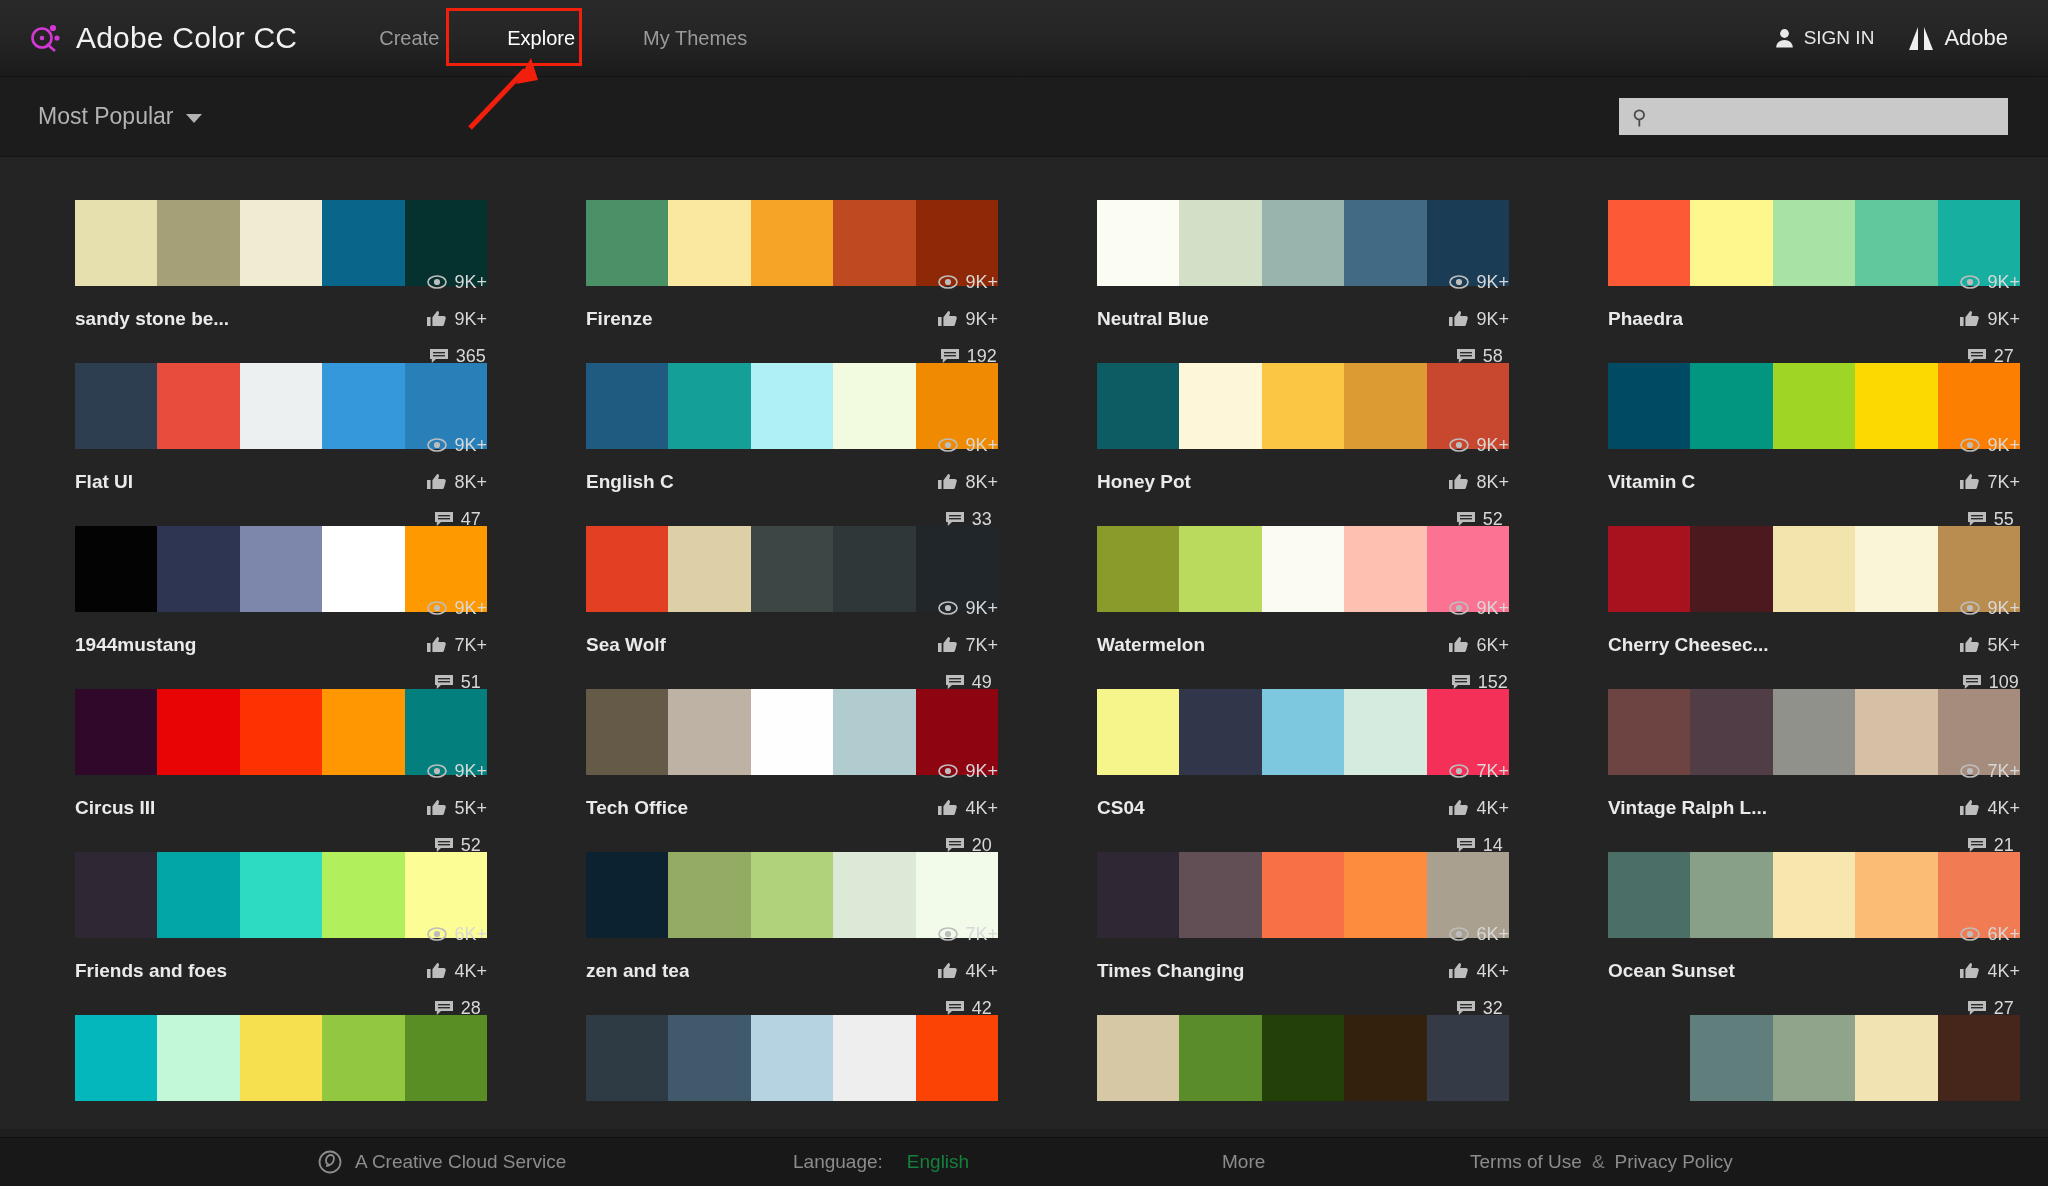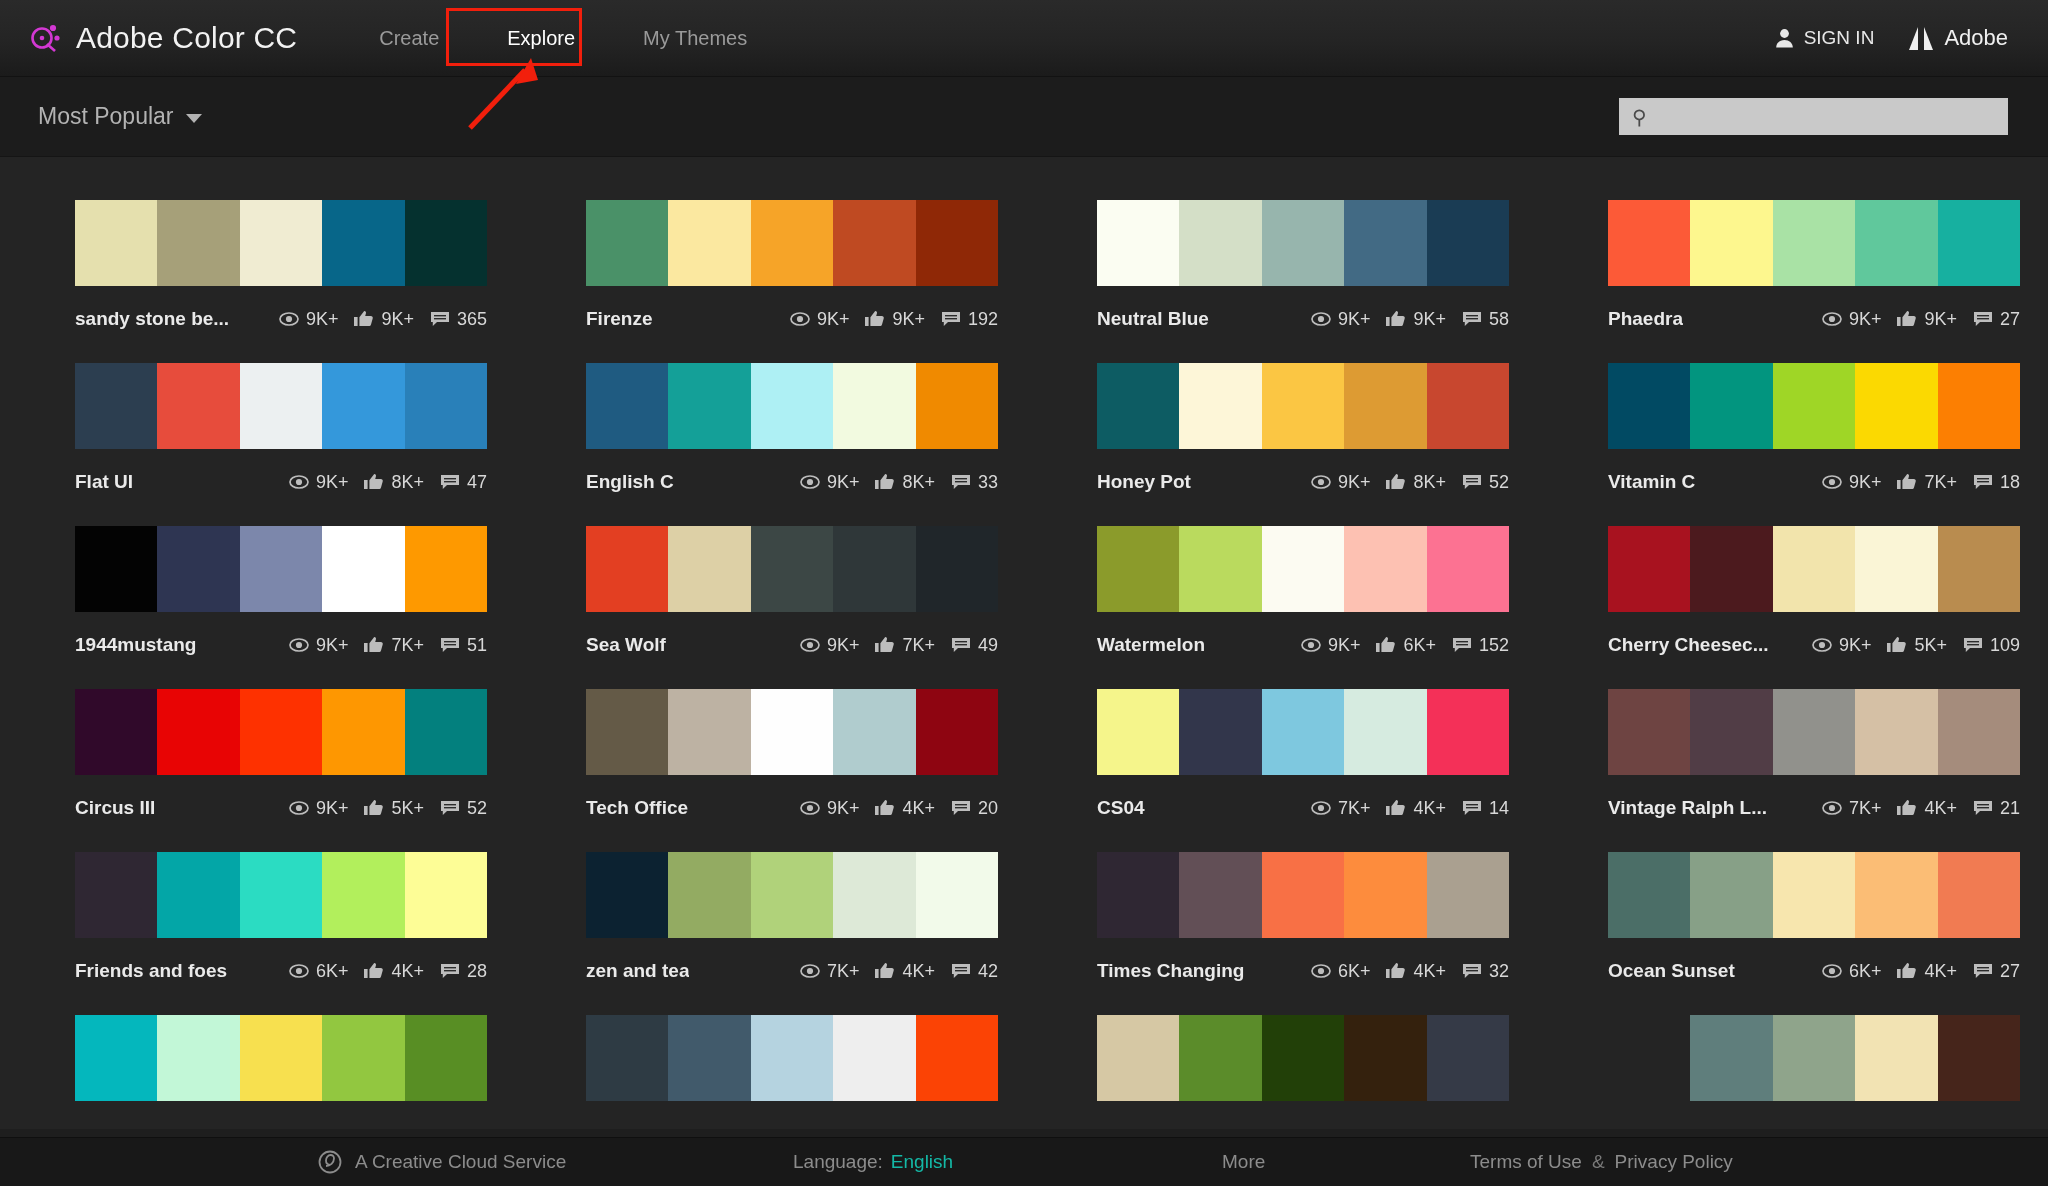--- a/index.html
+++ b/index.html
@@ -184,20 +184,21 @@
     white-space: nowrap;
     overflow: hidden;
     text-overflow: ellipsis;
     max-width: 250px;
   }
   .stats {
     margin-left: auto;
     display: flex;
     align-items: center;
     gap: 16px;
+    flex-direction: column;
   }
   .stat {
     display: flex;
     align-items: center;
     gap: 7px;
     color: #d8d8d8;
     font-size: 18px;
     white-space: nowrap;
   }
   .stat svg { display: block; }
@@ -218,21 +219,21 @@
   }
   .f-cc {
     display: flex;
     align-items: center;
     gap: 13px;
     position: absolute;
     left: 318px;
     white-space: nowrap;
   }
   .f-lang { position: absolute; left: 793px; white-space: nowrap; }
-  .f-lang .lang-link { color: #14b8a6; margin-left: 8px; cursor: pointer; }
+  .f-lang .lang-link { color: #15803d; margin-left: 24px; cursor: pointer; }
   .f-more { position: absolute; left: 1222px; cursor: pointer; white-space: nowrap; }
   .f-legal {
     position: absolute;
     left: 1470px;
     display: flex;
     align-items: center;
     gap: 10px;
     white-space: nowrap;
   }
   .f-legal span { cursor: pointer; }
@@ -622,21 +623,21 @@
               <span>7K+</span>
             </div>
             <div class="stat">
               <span>
                 <svg width="20" height="16" viewBox="0 0 20 16">
                   <path d="M1 1h18v10H7l-4.2 4V11H1z" fill="#bdbdbd"></path>
                   <rect x="4" y="4" width="12" height="1.4" fill="#2b2b2b"></rect>
                   <rect x="4" y="7" width="12" height="1.4" fill="#2b2b2b"></rect>
                 </svg>
               </span>
-              <span>18</span>
+              <span>55</span>
             </div>
           </div>
         </div>
       </div>
       <div class="theme-card">
         <div class="swatches">
           <div class="swatch" style="background: rgb(3, 3, 3);"></div>
           <div class="swatch" style="background: rgb(46, 53, 82);"></div>
           <div class="swatch" style="background: rgb(124, 135, 171);"></div>
           <div class="swatch" style="background: rgb(255, 255, 255);"></div>

